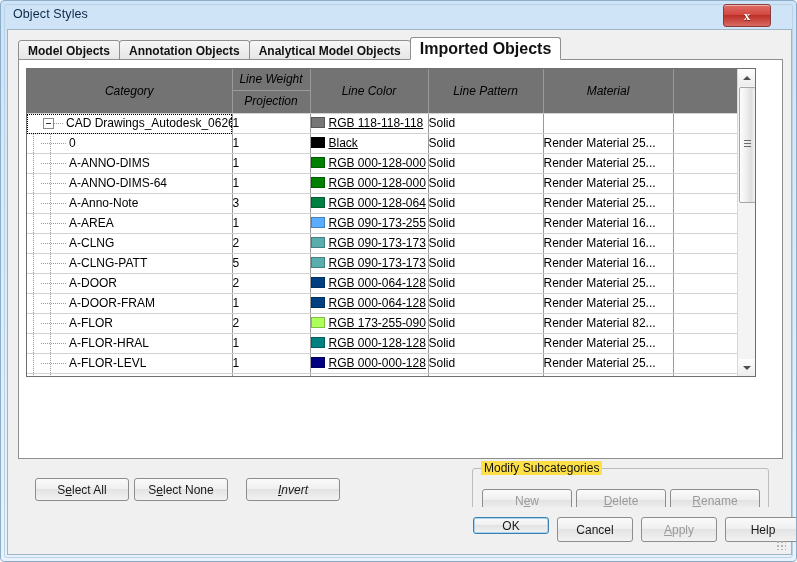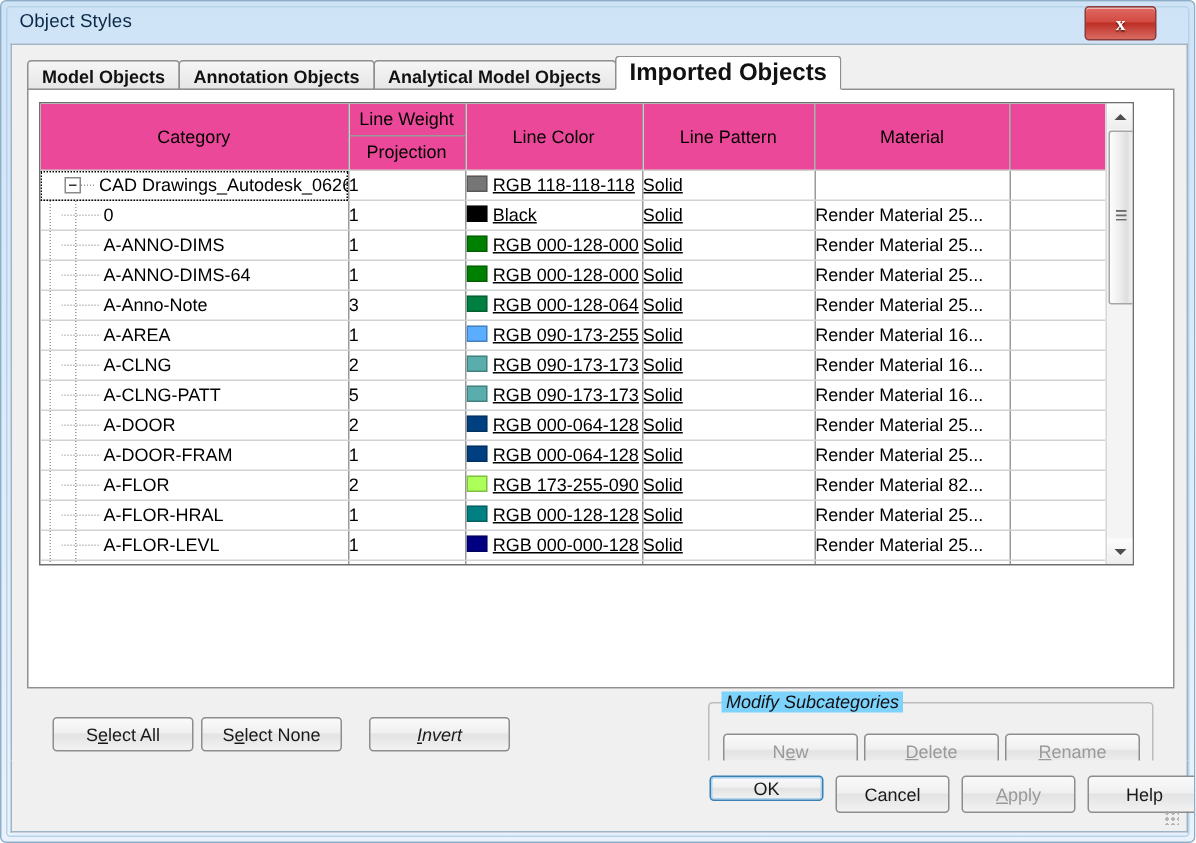--- a/index.html
+++ b/index.html
@@ -142,41 +142,42 @@
   }
   table.grid th, table.grid td {
     border-right: 1px solid #9a9a9a;
     border-bottom: 1px solid #d2d2d2;
     padding: 0;
     overflow: hidden;
     white-space: nowrap;
     text-overflow: clip;
   }
   thead th {
-    background: #ec4899;
+    background: #737373;
     font-weight: normal;
     text-align: center;
     border-bottom: 1px solid #6f6f6f;
     height: 44px;
     vertical-align: middle;
     color: #000;
+    font-style: italic;
   }
   thead th.split { padding: 0; height: 44px; vertical-align: top;}
   .split-top, .split-bot {
     height: 21px;
     line-height: 21px;
     text-align: center;
   }
   .split-top { border-bottom: 1px solid #9a9a9a; }
   tbody tr { height: 19px; }
   tbody td { height: 19px; line-height: 19px; }
   td.c-cat   { padding-left: 0; }
   td.c-lw    { padding-left: 5px; }
   td.c-lc    { padding-left: 4px; text-decoration: underline; }
-  td.c-lp    { padding-left: 5px; text-decoration: underline; }
+  td.c-lp    { padding-left: 5px; }
   td.c-mat   { padding-left: 5px; }
   td.c-end   { border-right: none; }
 
   .cat-inner { display: flex; align-items: center; height: 19px; }
   .tree-rail {
     width: 14px; height: 19px; flex: 0 0 14px;
     background-image: linear-gradient(to bottom, #9a9a9a 50%, transparent 50%);
     background-size: 1px 2px;
     background-repeat: repeat-y;
     background-position: 6px 0;
@@ -278,25 +279,24 @@
   .group {
     position: absolute;
     left: 464px; top: 438px;
     width: 295px; height: 55px;
     border: 1px solid #bcbcbc;
     border-radius: 3px;
   }
   .group-title {
     position: absolute;
     left: 8px; top: -8px;
-    background: #7dd3fc;
+    background: #fde047;
     padding: 0 3px;
     font-size: 12px;
     color: #111;
-    font-style: italic;
   }
   .g-new    { position:absolute; left:9px;   top:20px; width:90px; height:23px; }
   .g-del    { position:absolute; left:103px; top:20px; width:90px; height:23px; }
   .g-ren    { position:absolute; left:197px; top:20px; width:90px; height:23px; }
 
   
   .footer {
     position: absolute;
     left: 6px; top: 506px;
     width: 785px; height: 48px;

